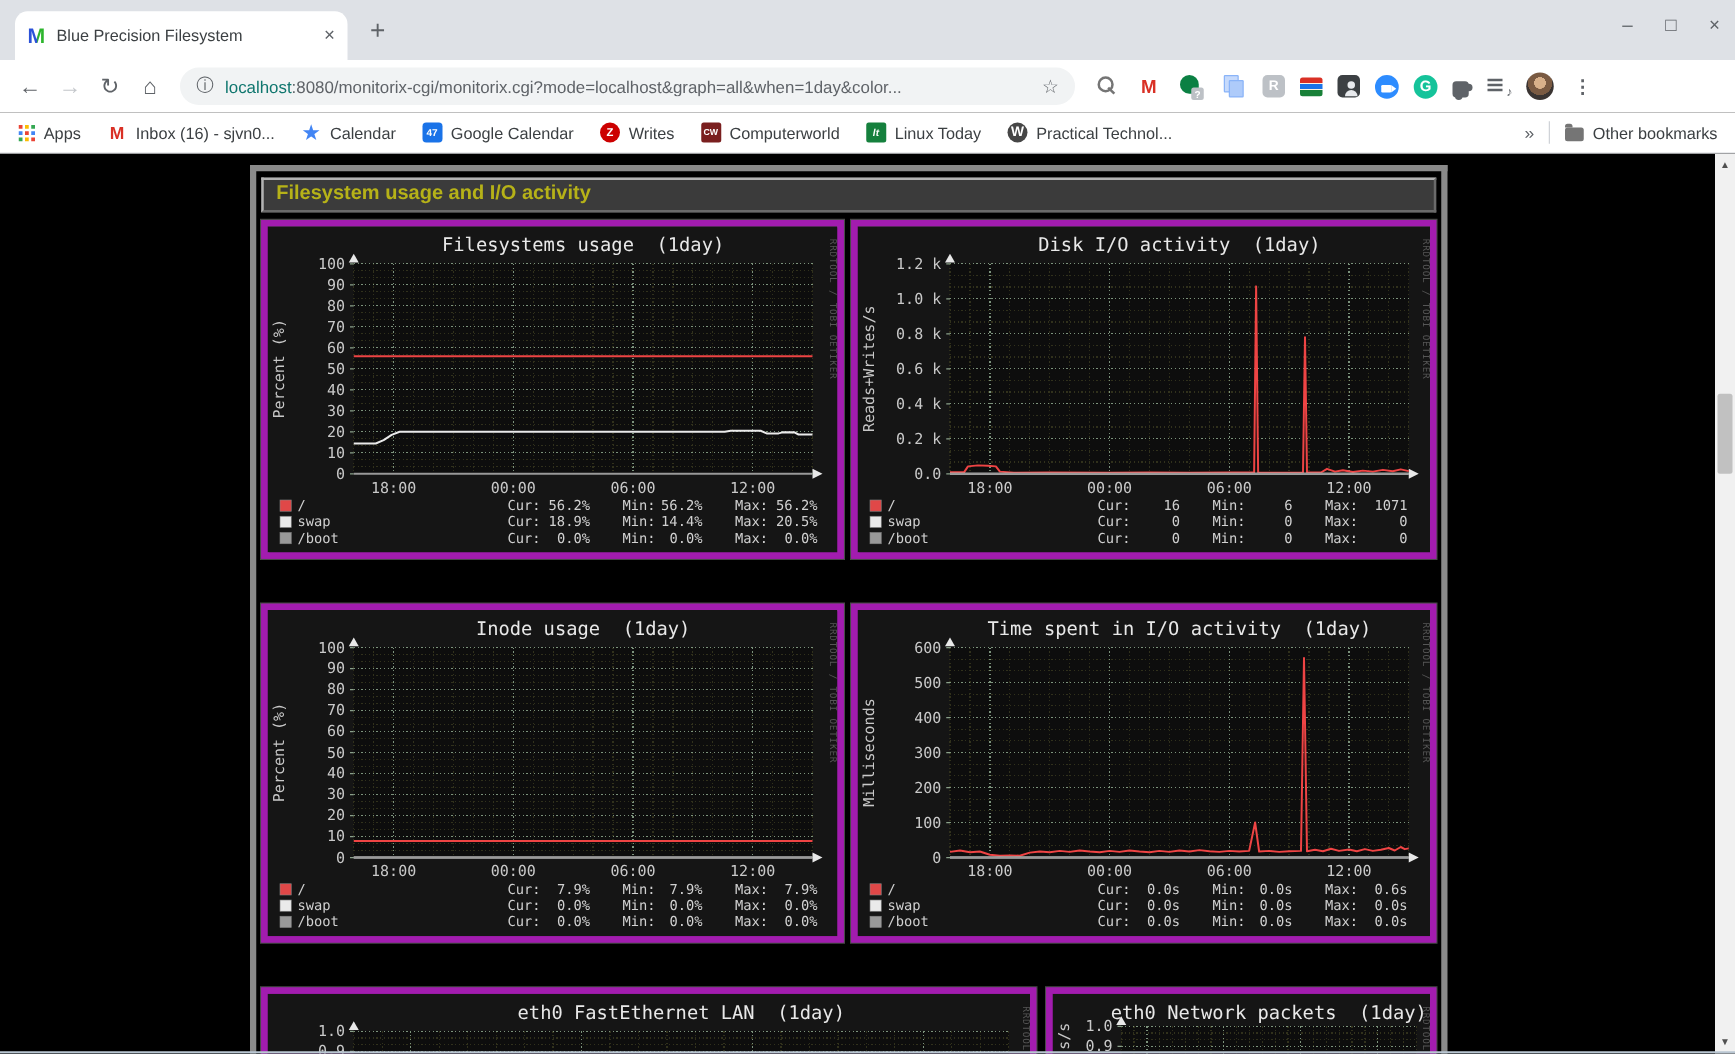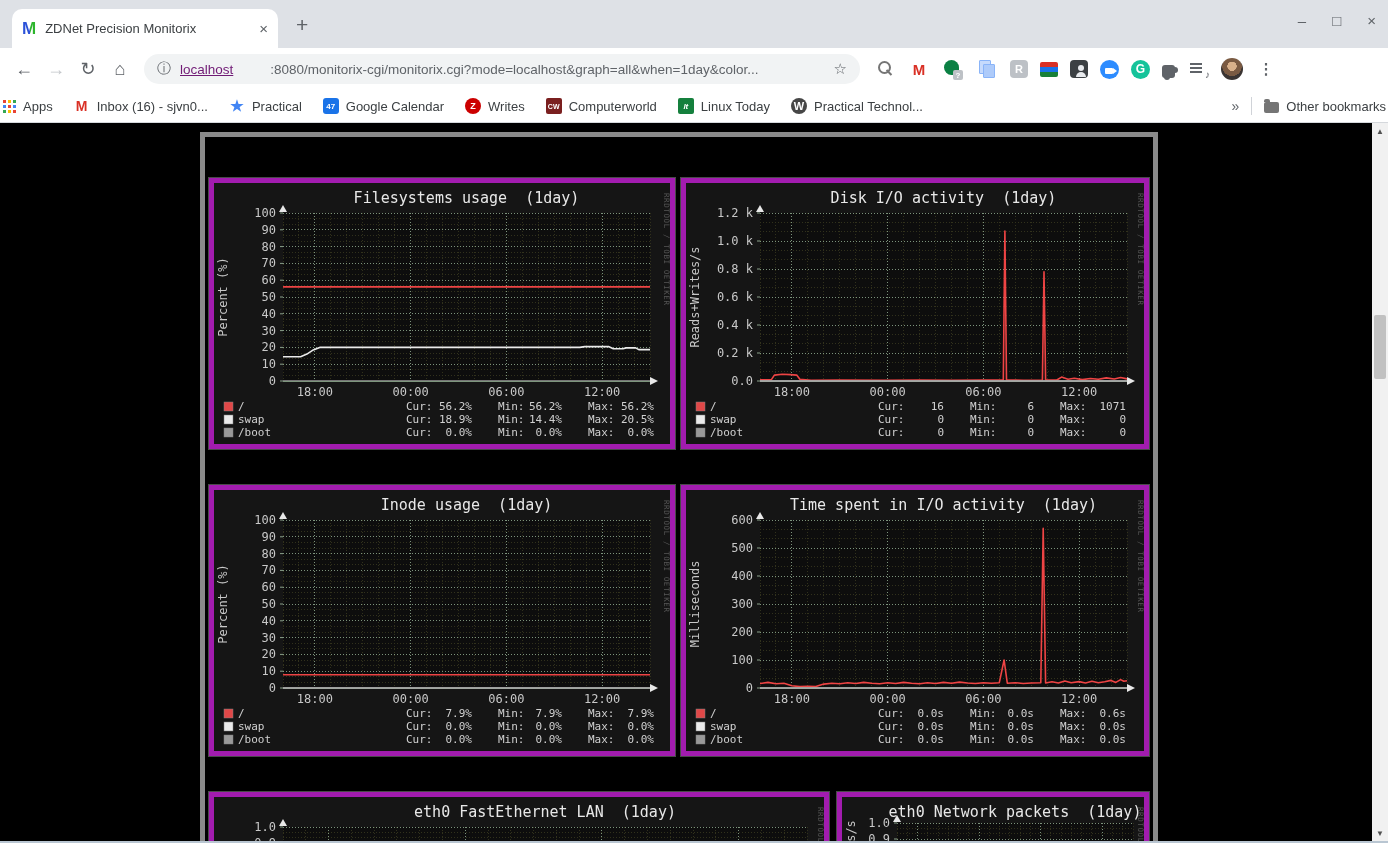--- a/index.html
+++ b/index.html
@@ -19,22 +19,22 @@
   .wincontrols { position:absolute; right:12px; top:12px; display:flex; gap:26px;
                  color:#5f6368; font-size:15px; }
 
   .toolbar { height:42px; background:#fff; display:flex; align-items:center; padding:0 8px; }
   .navbtn { width:32px; text-align:center; font-size:18px; color:#5f6368; }
   .navbtn.disabled { color:#c4c7cb; }
   .addressbar { width:716px; height:30px; background:#f1f3f4; border-radius:15px;
                 display:flex; align-items:center; padding:0 13px; gap:9px; margin-left:8px; }
   .info-ic { color:#5f6368; font-size:14px; }
   .url { flex:1; font-size:13.5px; white-space:nowrap; overflow:hidden; }
-  .url .host { color:#701a75;text-decoration:underline; }
-  .url .rest { color:#5f6368;padding-left:37px; }
+  .url .host { color:#0f766e; }
+  .url .rest { color:#5f6368; }
   .star-ic { color:#5f6368; font-size:15px; }
   .actions { display:flex; align-items:center; gap:12px; margin-left:14px; }
 
   .aicon { width:22px; height:22px; display:flex; align-items:center; justify-content:center;
            font-size:13px; font-weight:bold; color:#5f6368; position:relative; }
   .ai-search::before { content:""; width:9px; height:9px; border:2px solid #757575;
       border-radius:50%; position:absolute; top:3px; left:4px; }
   .ai-search::after { content:""; width:2px; height:7px; background:#757575; position:absolute;
       left:14px; top:11px; transform:rotate(-45deg); }
   .ai-gmail { color:#d93025; font-size:15px; }
@@ -70,21 +70,21 @@
   .ai-puzzle::after { content:""; position:absolute; width:6px; height:6px; border-radius:50%;
       background:#5f6368; top:9px; left:2px; }
   .ai-playlist::before { content:""; position:absolute; left:3px; top:5px; width:12px; height:2px;
       background:#5f6368; box-shadow:0 4px 0 #5f6368, 0 8px 0 #5f6368; }
   .ai-playlist::after { content:"♪"; position:absolute; right:-1px; bottom:0; font-size:10px; }
   .ai-avatar { width:22px; height:22px; border-radius:50%;
       background:radial-gradient(circle at 50% 38%, #d8b08a 0 26%, #7a5a42 27% 55%, #3a3432 56%); }
   .ai-menu { font-size:15px; }
 
   .bookmarksbar { height:33px; background:#fff; border-bottom:1px solid #d5d8dc;
-      display:flex; align-items:center; padding:0 2px; gap:21px; font-size:13px; color:#3c4043; }
+      display:flex; align-items:center; padding:0 14px; gap:21px; font-size:13px; color:#3c4043; }
   .bmitem { display:flex; align-items:center; gap:7px; white-space:nowrap; }
   .bi { width:16px; height:16px; display:flex; align-items:center; justify-content:center;
         font-size:10px; font-weight:bold; border-radius:3px; color:#fff; position:relative; }
   .bi-apps { width:14px; height:14px; border-radius:0; }
   .bi-apps::before { content:""; position:absolute; top:1px; left:1px; width:3px; height:3px;
       background:#ea4335; box-shadow:5px 0 #fbbc04,10px 0 #34a853,0 5px #4285f4,5px 5px #ea4335,
       10px 5px #4285f4,0 10px #34a853,5px 10px #fbbc04,10px 10px #ea4335; }
   .bi-gmail { color:#d93025; font-size:14px; }
   .bi-star { color:#4285f4; font-size:15px; }
   .bi-calendar { background:#1a73e8; font-size:8px; }
@@ -121,21 +121,21 @@
   .sb-up { top:0; } .sb-down { bottom:2px; }
   .sb-thumb { position:absolute; top:192px; left:2px; width:12px; height:64px; background:#c1c1c1;
       border-radius:2px; }
 </style>
 </head>
 <body>
 
 <div class="titlebar">
   <div class="tab">
     <span class="favicon">M</span>
-    <span class="tab-title">ZDNet Precision Monitorix</span>
+    <span class="tab-title">Blue Precision Filesystem</span>
     <span class="tab-close">×</span>
   </div>
   <span class="newtab">+</span>
   <div class="wincontrols">
     <span>–</span>
     <span>□</span>
     <span>×</span>
   </div>
 </div>
 
@@ -170,21 +170,21 @@
     <span class="bmitem">
       <span class="bi bi-apps"></span>
       <span>Apps</span>
     </span>
     <span class="bmitem">
       <span class="bi bi-gmail">M</span>
       <span>Inbox (16) - sjvn0...</span>
     </span>
     <span class="bmitem">
       <span class="bi bi-star">★</span>
-      <span>Practical</span>
+      <span>Calendar</span>
     </span>
     <span class="bmitem">
       <span class="bi bi-calendar">47</span>
       <span>Google Calendar</span>
     </span>
     <span class="bmitem">
       <span class="bi bi-zdnet">Z</span>
       <span>Writes</span>
     </span>
     <span class="bmitem">
@@ -204,20 +204,21 @@
       <span class="bm-divider"></span>
       <span class="bmitem">
         <span class="bi-folder"></span>
         <span>Other bookmarks</span>
       </span>
     </span>
   </div>
 
 <div class="page">
   <div class="wrapper" id="content">
+      <div class="secheader">Filesystem usage and I/O activity</div>
       <div class="grow">
         <div class="panel">
           <svg width="456" height="261" viewBox="0 0 456 261">
             <rect x="0" y="0" width="456" height="261" fill="#151515"></rect>
             <rect x="69" y="30" width="367" height="168" fill="#0d0d0d"></rect>
             <line x1="69" y1="30" x2="69" y2="198" stroke="#31311c" stroke-dasharray="1,2" shape-rendering="crispEdges"></line>
             <line x1="84.95652173913044" y1="30" x2="84.95652173913044" y2="198" stroke="#31311c" stroke-dasharray="1,2" shape-rendering="crispEdges"></line>
             <line x1="100.91304347826087" y1="30" x2="100.91304347826087" y2="198" stroke="#7c937c" stroke-dasharray="1,2" shape-rendering="crispEdges"></line>
             <line x1="116.86956521739131" y1="30" x2="116.86956521739131" y2="198" stroke="#31311c" stroke-dasharray="1,2" shape-rendering="crispEdges"></line>
             <line x1="132.82608695652175" y1="30" x2="132.82608695652175" y2="198" stroke="#31311c" stroke-dasharray="1,2" shape-rendering="crispEdges"></line>

